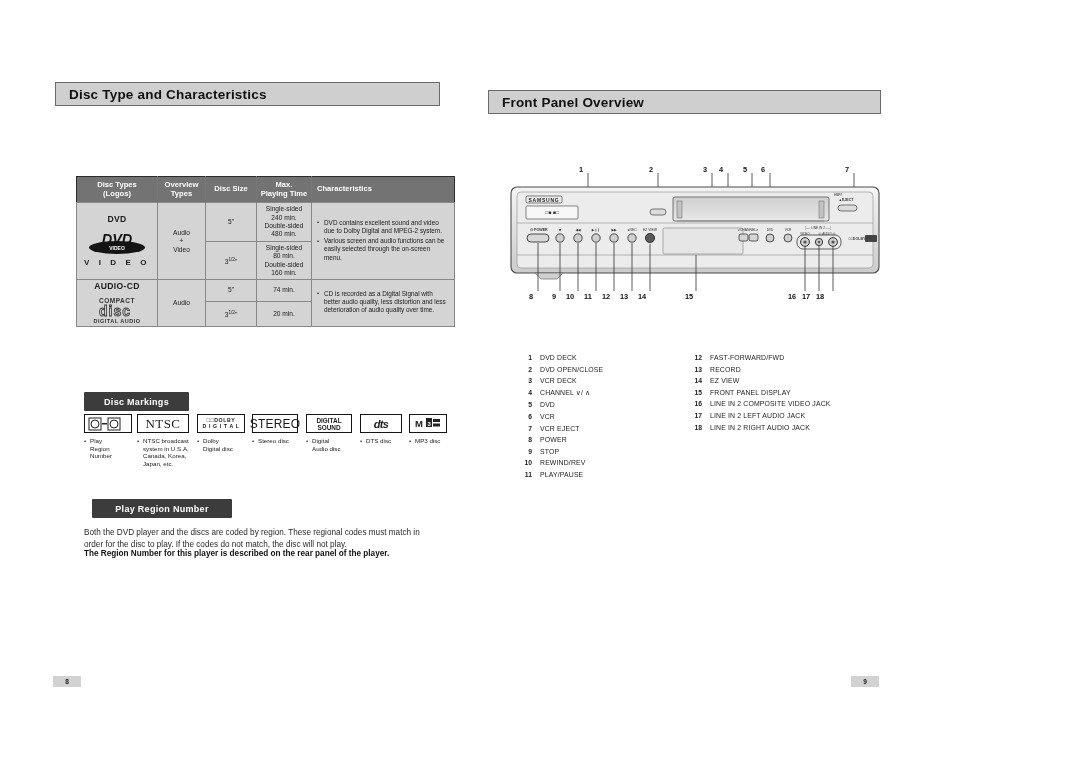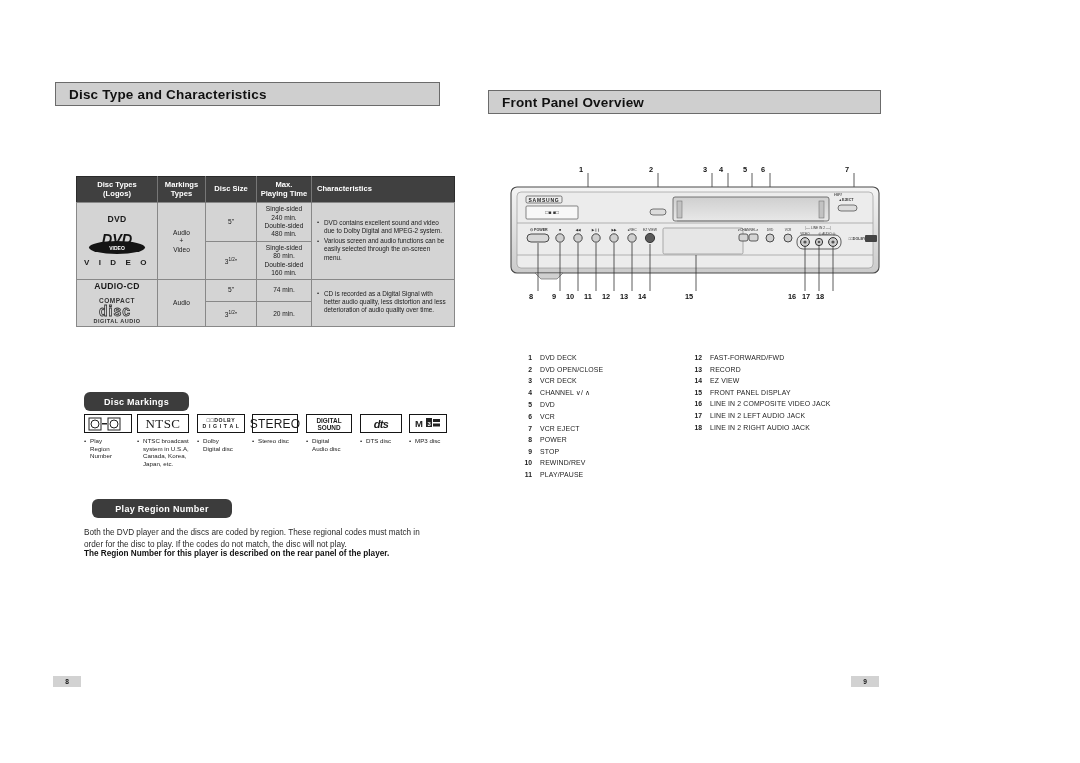--- a/index.html
+++ b/index.html
@@ -27,21 +27,21 @@
     font-size:8.4px;color:#2a2a2a;line-height:12px;
   }
 
   
   #disc-table{
     position:absolute;left:76px;top:176px;width:355px;
     border-collapse:collapse;table-layout:fixed;
     border:1px solid #2b2b2b;
   }
   #disc-table th{
-    background:#404040;color:#fff;font-size:7.6px;font-weight:bold;
+    background:#737373;color:#fff;font-size:7.6px;font-weight:bold;
     padding:4px 1px;line-height:8.6px;text-align:center;
     border-right:1px solid #777;
   }
   #disc-table th:last-child{border-right:none;}
   #disc-table td{
     background:#d4d4d4;border:1px solid #888;
     font-size:6.6px;text-align:center;vertical-align:middle;
     color:#1a1a1a;padding:2px 1px;line-height:8.4px;
   }
   .c-logo{width:78px;}
@@ -58,21 +58,21 @@
   .char-list li:before{content:"\2022";position:absolute;left:0;top:-0.5px;font-size:6px;}
   .sz{font-size:6.6px;}
   .sz sup{font-size:4.6px;}
 
   
   .dvd-logo{display:block;margin:0 auto;}
   .cd-logo{display:block;margin:0 auto;}
 
   
   .pill{
-    position:absolute;background:#3c3c3c;color:#fff;border-radius:6px;
+    position:absolute;background:#3c3c3c;color:#fff;border-radius:1px;
     font-size:9px;font-weight:bold;letter-spacing:.3px;
     display:flex;align-items:center;justify-content:center;
     height:19px;
   }
   #pill-disc-markings{left:84px;top:392px;width:105px;}
   #pill-region{left:84px;top:499px;width:140px;margin-left:8px;}
 
   
   #markings{position:absolute;left:84px;top:414px;width:350px;height:62px;}
   .mark{position:absolute;top:0;}
@@ -140,21 +140,21 @@
 
 
   <table id="disc-table">
     <thead>
       <tr>
         <th class="c-logo">
           <div>Disc Types</div>
           <div>(Logos)</div>
         </th>
         <th class="c-rec">
-          <div>Markings</div>
+          <div>Overview</div>
           <div>Types</div>
         </th>
         <th class="c-size">
           <div>Disc Size</div>
         </th>
         <th class="c-time">
           <div>Max.</div>
           <div>Playing Time</div>
         </th>
         <th class="c-char" style="text-align:center;">

